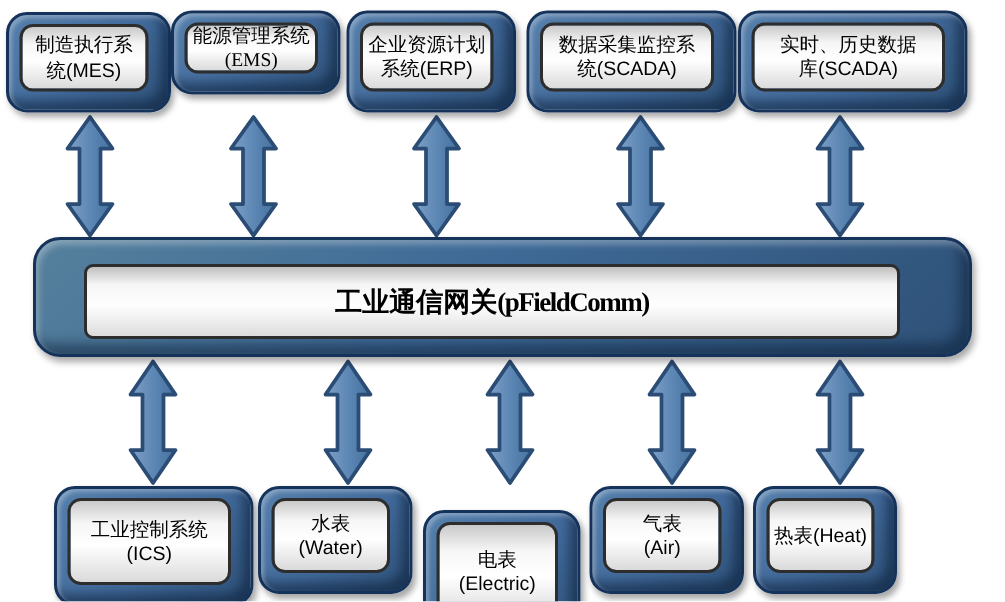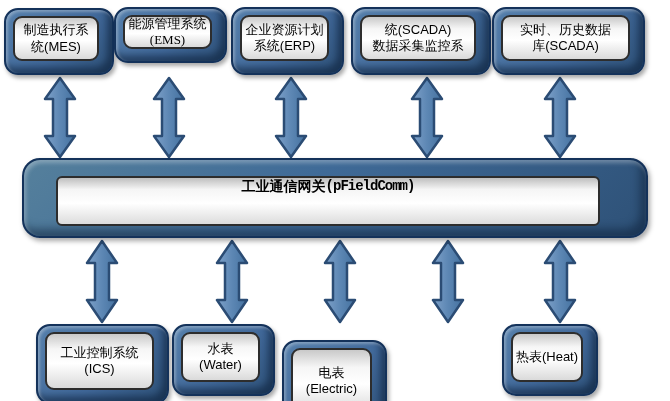--- a/index.html
+++ b/index.html
@@ -51,28 +51,28 @@
                2px 3px 5px rgba(0,0,0,.35);
     box-sizing:border-box;
     z-index:3;
   }
   .gateway .panel{
     position:absolute;
     left:32px;top:16px;right:46px;bottom:10px;
     background:linear-gradient(180deg,#bfbfbf 0%,#f5f5f5 25%,#ffffff 55%,#dcdcdc 100%);
     border:2px solid #2d2d2d;
     border-radius:6px;
-    display:flex;align-items:flex-start;justify-content:center;
+    display:flex;align-items:center;justify-content:center;
     color:#000;
-    font-size:14px;
+    font-size:18px;
     font-weight:bold;
     box-sizing:border-box;
   }
   .gateway .panel .latin{
-    font-family:Liberation Mono, monospace;
+    font-family:Liberation Serif, serif;
     font-weight:bold;
     letter-spacing:-1px;
   }
   
   .arrow{position:absolute;z-index:1;}
   .arrow svg{display:block;}
 </style>
 </head>
 <body>
 
@@ -91,22 +91,22 @@
     </div>
   </div>
   <div class="node" style="left:231px;top:7px;width:113px;height:68px;">
     <div class="panel">
       <span>企业资源计划</span>
       <span>系统(ERP)</span>
     </div>
   </div>
   <div class="node" style="left:351px;top:7px;width:140px;height:68px;">
     <div class="panel">
+      <span>数据采集监控系</span>
       <span>统(SCADA)</span>
-      <span>数据采集监控系</span>
     </div>
   </div>
   <div class="node" style="left:492px;top:7px;width:153px;height:68px;">
     <div class="panel">
       <span>实时、历史数据</span>
       <span>库(SCADA)</span>
     </div>
   </div>
 
   <div class="arrow" style="left:43px;top:76px;">
@@ -186,19 +186,25 @@
       <span>水表</span>
       <span>(Water)</span>
     </div>
   </div>
   <div class="node" style="left:282px;top:340px;width:105px;height:88px;">
     <div class="panel">
       <span>电表</span>
       <span>(Electric)</span>
     </div>
   </div>
+  <div class="node" style="left:393px;top:324px;width:103px;height:72px;">
+    <div class="panel">
+      <span>气表</span>
+      <span>(Air)</span>
+    </div>
+  </div>
   <div class="node" style="left:502px;top:324px;width:96px;height:72px;">
     <div class="panel">
       <span>热表(Heat)</span>
     </div>
   </div>
 
 </div>
 
 </body></html>

